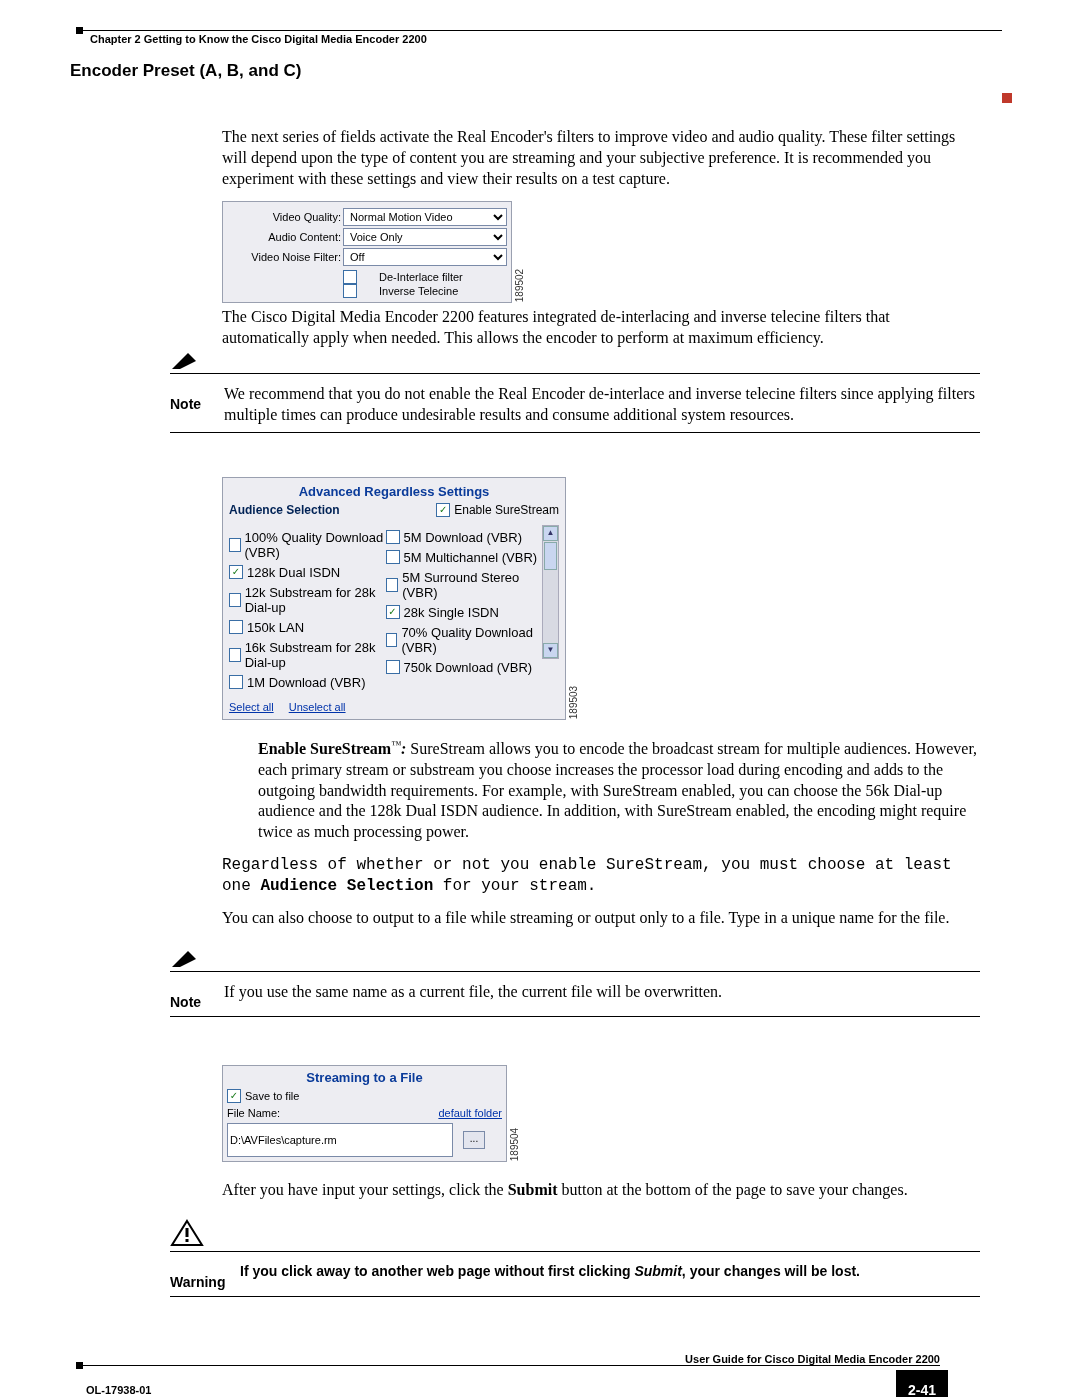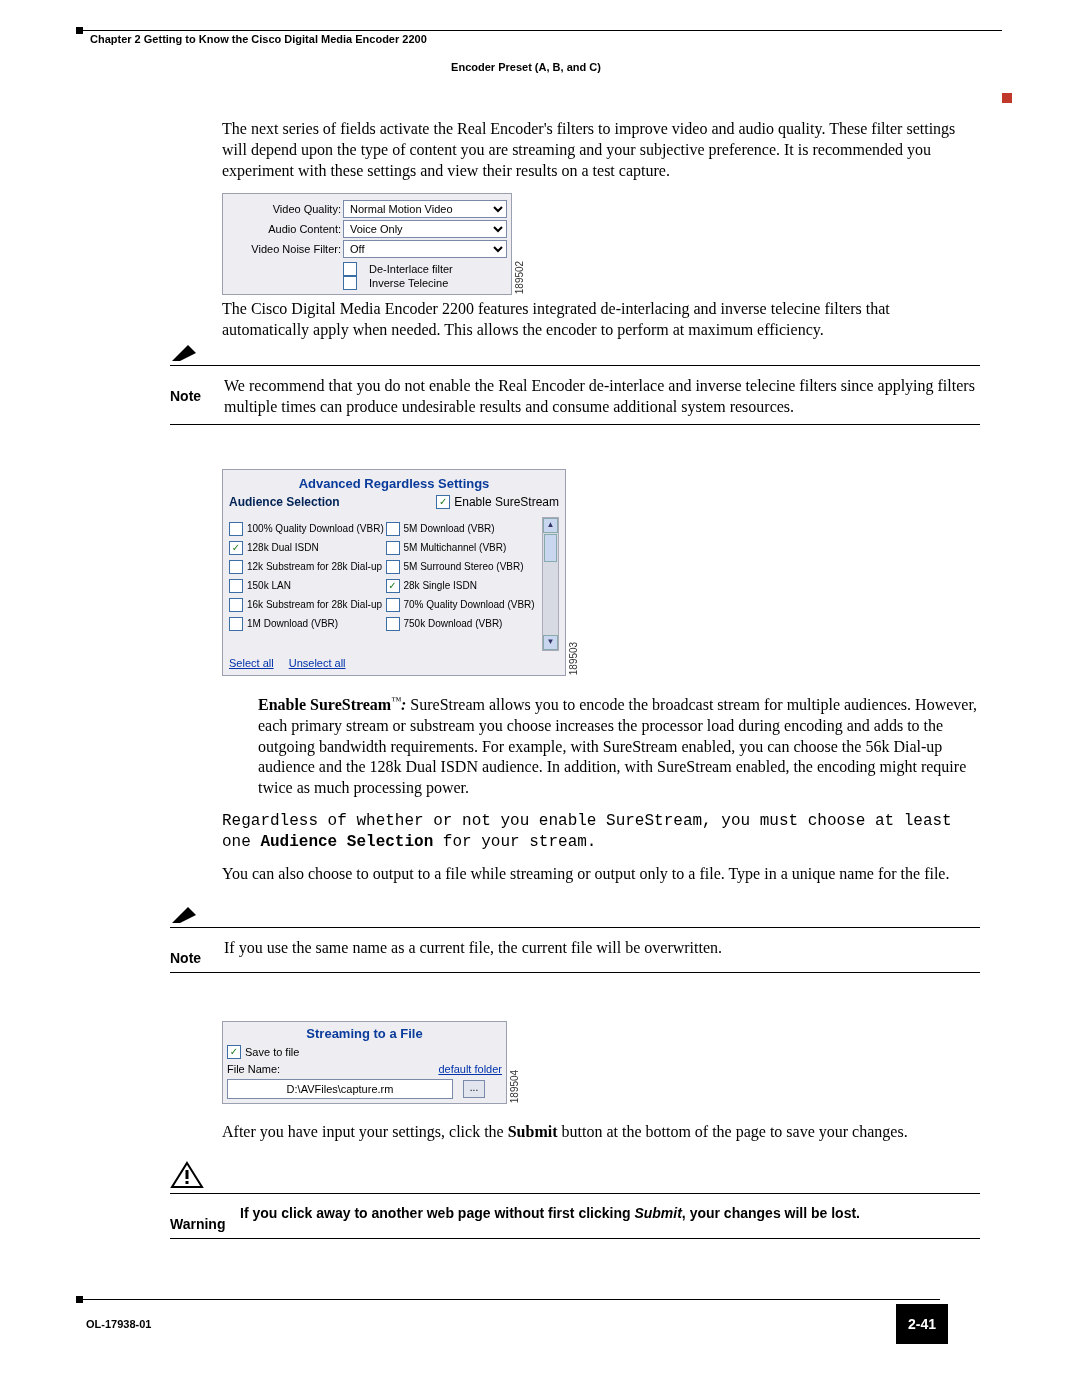--- a/index.html
+++ b/index.html
@@ -36,23 +36,23 @@
     top: 48px;
   }
   .header-line {
     font-family: Arial, Helvetica, sans-serif;
     font-size: 11px;
     font-weight: bold;
     margin-left: 20px;
     margin-top: 2px;
   }
   .header-right {
-    text-align: center;
-    font-family: Arial, Helvetica, sans-serif;
-    font-size: 11px;
+    text-align: left;
+    font-family: Arial, Helvetica, sans-serif;
+    font-size: 17px;
     font-weight: bold;
     margin-right: 28px;
     margin-top: 16px;
   }
   .content {
     margin-left: 152px;
     margin-right: 30px;
   }
   .para {
     font-size: 16px;
@@ -110,21 +110,21 @@
   .fig1 select, .fig1 .sel {
     flex: 1;
     border: 1px solid #7a8aa8;
     background: #fff;
     height: 18px;
     font-size: 11px;
     padding: 0 2px;
     box-sizing: border-box;
     font-family: Tahoma, Arial, sans-serif;
   }
-  .fig1 .cb-row { margin-left: 116px; font-size: 11px; display: flex; align-items: center; gap: 12px; }
+  .fig1 .cb-row { margin-left: 116px; font-size: 11px; display: flex; align-items: center; gap: 22px; }
   .fig-id {
     font-family: Arial, sans-serif;
     font-size: 10px;
     transform: rotate(-90deg);
     display: inline-block;
     color: #333;
   }
   .fig-wrap { position: relative; display: inline-block; }
   .fig-id-pos {
     position: absolute;
@@ -149,21 +149,21 @@
     margin-top: 4px;
     font-size: 12px;
   }
   .fig2 .aud-sel { color: #025; font-weight: bold; }
   .fig2 .cols {
     display: flex;
     margin-top: 8px;
     position: relative;
   }
   .fig2 .col { width: 48%; }
-  .fig2 .item { display: flex; align-items: center; font-size: 10px; margin: 5px 0; gap: 4px; }
+  .fig2 .item { display: flex; align-items: center; font-size: 13px; margin: 5px 0; gap: 4px; }
   .fig2 .links { font-size: 11px; margin-top: 6px; }
   .fig2 .links a { color: #0033aa; text-decoration: underline; margin-right: 12px; }
   .cb {
     width: 12px; height: 12px; border: 1px solid #3a6ea5; background: #fff; display: inline-flex; align-items: center; justify-content: center;
   }
   .cb.checked::after { content: "✓"; color: #1a7a1a; font-size: 10px; line-height: 1; }
   .sbar {
     width: 15px;
     background: #d8dae3;
     border: 1px solid #aab;
@@ -189,23 +189,22 @@
     font-size: 13px;
   }
   .fig3 .row { display: flex; align-items: center; font-size: 11px; margin-top: 4px; gap: 4px; }
   .fig3 a.df { color: #0033aa; text-decoration: underline; margin-left: auto; font-size: 11px; }
   .fig3 input[type=text] {
     width: 80%;
     border: 1px solid #7a8aa8;
     height: 16px;
     font-size: 11px;
     font-family: Tahoma, Arial, sans-serif;
-    padding: 1px 2px;
+    padding: 8px 2px;
     background: #fff;
-    text-align: center;
   }
   .fig3 .dots {
     border: 1px solid #7a8aa8;
     background: #e3e5ee;
     width: 20px;
     height: 16px;
     text-align: center;
     font-size: 10px;
     line-height: 14px;
     margin-left: 6px;
@@ -462,20 +461,21 @@
   <div style="border-top:1px solid #000; margin-left:100px; margin-right:30px;"></div>
   <div class="note-row">
     <div class="note-label" style="width:56px;">Warning</div>
     <div class="note-text" style="font-family:Arial,Helvetica,sans-serif; font-size:14px; font-weight:bold;">
       <span>If you click away to another web page without first clicking </span><span style="font-style:italic;">Submit</span><span>, your changes will be lost.</span>
     </div>
   </div>
   <div style="border-top:1px solid #000; margin-left:100px; margin-right:30px; margin-top:6px;"></div>
 
   <div class="footer">
+    <div class="footer-title">User Guide for Cisco Digital Media Encoder 2200</div>
     <div class="footer-rule">
       <div class="footer-square-left"></div>
     </div>
     <div class="footer-row">
       <div class="footer-left">OL-17938-01</div>
       <div class="footer-pg">2-41</div>
     </div>
   </div>
 
 </div>

